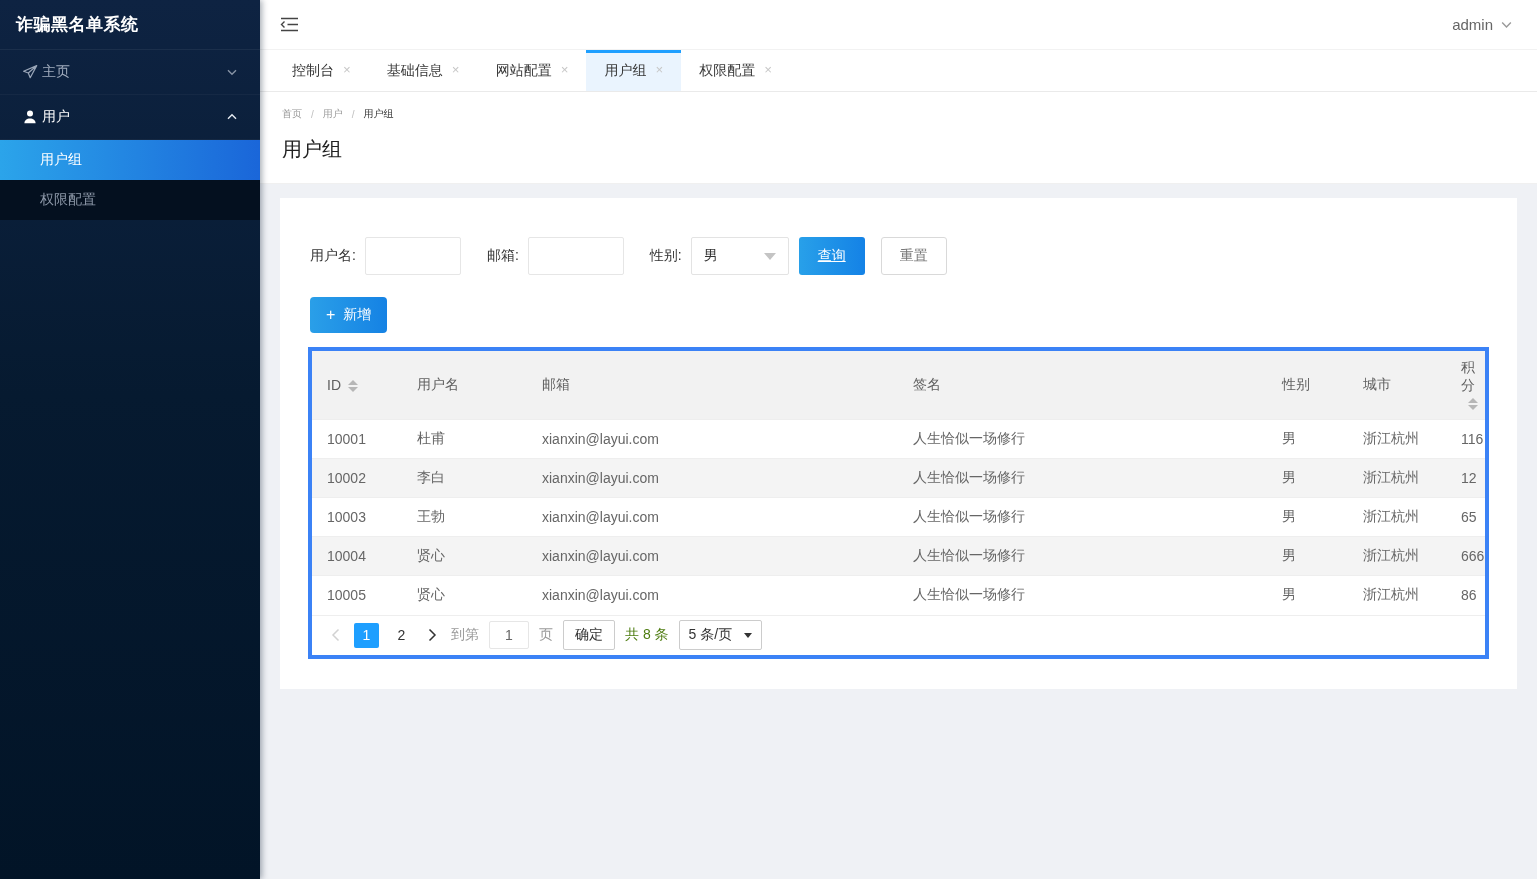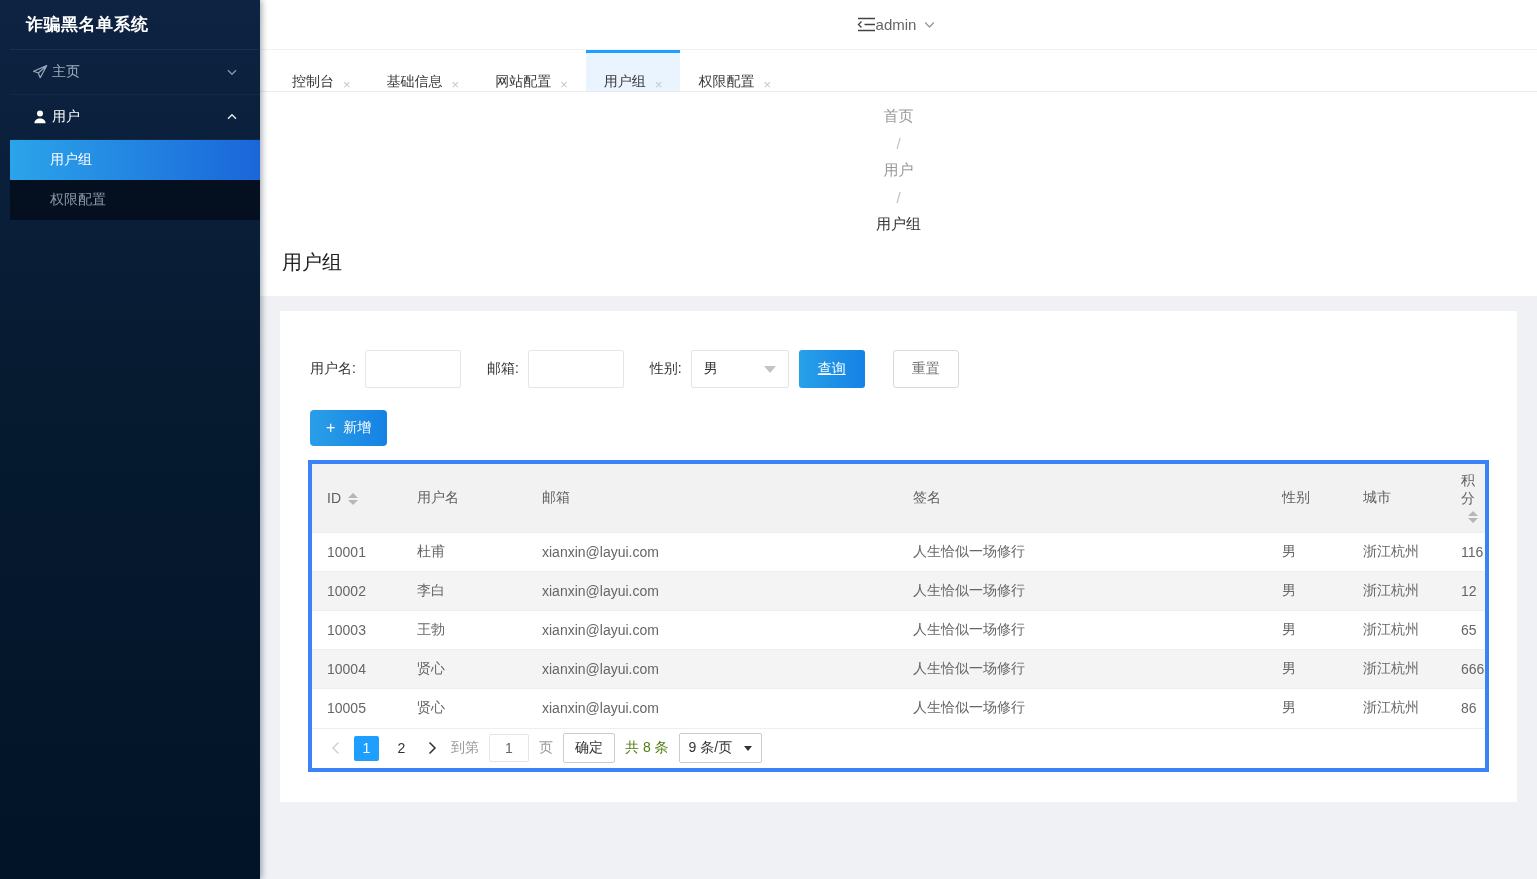--- a/index.html
+++ b/index.html
@@ -17,21 +17,21 @@
   body{
     font-family:"Liberation Sans","DejaVu Sans",sans-serif;
     font-size:14px;color:#333;background:var(--content-bg);
   }
   .app{display:flex;width:1537px;height:879px;}
 
   
   .sidebar{
     width:260px;flex:0 0 260px;height:100%;
     background:linear-gradient(180deg,var(--sidebar-top) 0%,var(--sidebar-mid) 45%,var(--sidebar-bottom) 100%);
-    color:#fff;box-shadow:2px 0 6px rgba(0,21,41,.35);z-index:5;padding-left:10px;
+    color:#fff;box-shadow:2px 0 6px rgba(0,21,41,.35);z-index:5;
   }
   .logo{
     height:50px;line-height:50px;padding-left:16px;
     font-size:17px;font-weight:600;color:#fff;letter-spacing:.5px;
     border-bottom:1px solid rgba(255,255,255,.06);
   }
   .menu-item{
     height:45px;display:flex;align-items:center;justify-content:space-between;
     padding:0 22px;color:#a3aebf;cursor:pointer;
     border-bottom:1px solid rgba(255,255,255,.04);
@@ -48,40 +48,40 @@
   }
   .submenu-item.active{
     background:linear-gradient(90deg,var(--active-grad-start),var(--active-grad-end));
     color:#fff;
   }
 
   
   .main{flex:1;display:flex;flex-direction:column;min-width:0;background:var(--content-bg);}
   .topbar{
     height:50px;flex:0 0 50px;background:#fff;
-    display:flex;align-items:center;justify-content:center;
+    display:flex;align-items:center;justify-content:space-between;
     padding:0 24px 0 20px;border-bottom:1px solid #f2f2f2;
   }
   .collapse-btn{display:inline-flex;color:#444;cursor:pointer;}
   .user-menu{display:inline-flex;align-items:center;gap:7px;color:#666;font-size:15px;cursor:pointer;}
   .user-menu .chev{display:inline-flex;color:#999;}
 
   .tabsbar{
     height:42px;flex:0 0 42px;background:#fff;display:flex;align-items:stretch;
     padding-left:14px;border-bottom:1px solid #eaeaea;
   }
   .tab{
-    display:inline-flex;align-items:flex-end;gap:9px;padding:0 18px;
-    color:#383838;cursor:pointer;position:relative;
+    display:inline-flex;align-items:center;gap:9px;padding:0 18px;
+    color:#383838;cursor:pointer;position:relative;font-family:Liberation Mono, monospace;
   }
   .tab .x{color:#c6c6c6;font-size:13px;line-height:1;}
   .tab.active{background:var(--tab-active-bg);box-shadow:inset 0 3px 0 var(--primary);}
 
   .pagehead{background:#fff;padding:15px 22px 20px;border-bottom:1px solid #f0f0f0;}
-  .breadcrumb{font-size:15px;color:#999;display:flex;gap:9px;align-items:center;flex-direction:column;}
+  .breadcrumb{font-size:10px;color:#999;display:flex;gap:9px;align-items:center;}
   .breadcrumb .sep{color:#c0c0c0;}
   .breadcrumb .current{color:#333;}
   .page-title{font-size:20px;font-weight:400;color:#222;margin-top:15px;}
 
   .content{flex:1;padding:14px 20px;background:var(--content-bg);overflow:hidden;}
   .card{background:#fff;padding:28px;padding-bottom:30px;}
 
   
   .filters{display:flex;align-items:center;margin:11px 0 0 2px;}
   .filters .f-label{color:#333;margin-right:9px;}
@@ -98,21 +98,21 @@
     width:0;height:0;border-left:6px solid transparent;border-right:6px solid transparent;
     border-top:7px solid #c4c4c4;display:inline-block;
   }
   .btn{
     height:38px;border:none;border-radius:3px;font-size:14px;cursor:pointer;
     display:inline-flex;align-items:center;justify-content:center;
     font-family:inherit;
   }
   .btn-primary{
     background:linear-gradient(90deg,#28a0e9,#1482e6);
-    color:#fff;padding:0 19px;margin-right:28px;text-decoration:underline;
+    color:#fff;padding:0 19px;margin-right:16px;text-decoration:underline;
   }
   .btn-plain{
     background:#fff;border:1px solid #d9d9d9;color:#777;padding:0 18px;border-radius:3px;
   }
   .add-btn{
     margin:22px 0 0 2px;height:36px;padding:0 16px;border:none;border-radius:4px;
     background:linear-gradient(90deg,#2a9fe8,#1582e4);color:#fff;font-size:14px;
     display:inline-flex;align-items:center;gap:8px;cursor:pointer;font-family:inherit;
   }
   .add-btn .plus{font-size:16px;line-height:1;}
@@ -393,21 +393,21 @@
               <svg width="9" height="14" viewBox="0 0 9 14">
                   <path d="M1.5 1.5L7 7l-5.5 5.5" fill="none" stroke="currentColor" stroke-width="1.5"></path>
                 </svg>
             </span>
             <span class="pg-dim">到第</span>
             <input class="pg-input" type="text" value="1" style="">
             <span class="pg-dim">页</span>
             <button class="pg-confirm">确定</button>
             <span class="pg-total">共 8 条</span>
             <span class="pg-select">
-              <span>9 条/页</span>
+              <span>5 条/页</span>
               <span class="tri"></span>
             </span>
           </div>
         </div>
 
       </div>
     </div>
   </div>
 </div>
 

